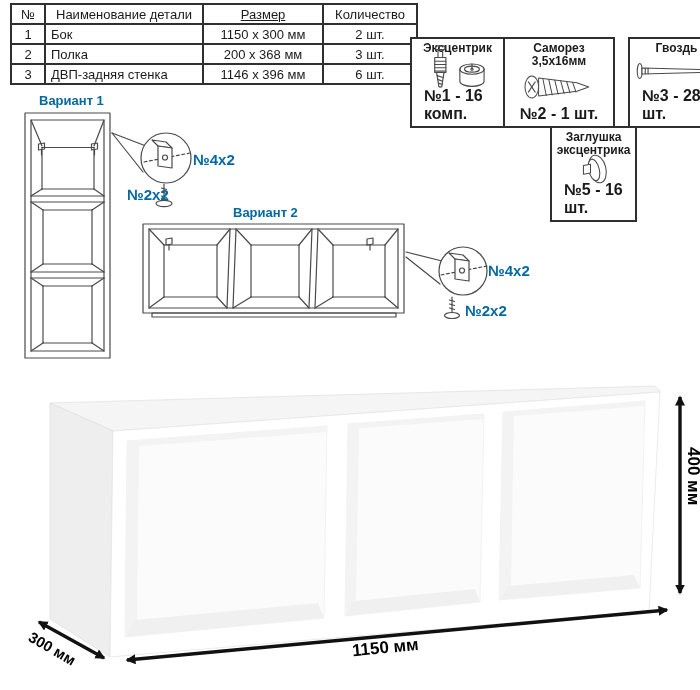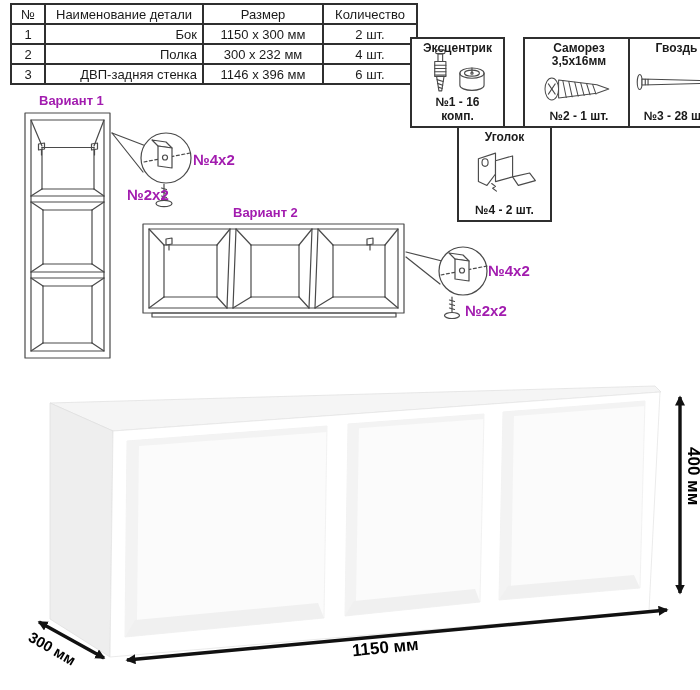--- a/index.html
+++ b/index.html
@@ -5,39 +5,39 @@
   html,body{margin:0;padding:0;background:#fff;}
   .page{position:relative;width:700px;height:690px;background:#ffffff;
         font-family:"Liberation Sans",sans-serif;color:#111;overflow:hidden;}
 
   
   table.parts{position:absolute;left:10px;top:3px;border-collapse:collapse;z-index:3;background:#fff;}
   .parts th,.parts td{border:2px solid #2f2f2f;font-size:13px;font-weight:400;
         padding:0 5px;height:18px;text-align:center;white-space:nowrap;color:#1a1a1a;}
   .parts .w-num{width:22px;}
   .parts .w-name{width:146px;}
-  .parts .w-size{width:108px;}
+  .parts .w-size{width:108px;text-decoration:underline;}
   .parts .w-qty{width:82px;}
-  .parts td.name{text-align:right;}
+  .parts td.name{text-align:left;}
 
   
   .hw-cell{position:absolute;border:2px solid #2f2f2f;background:#fff;box-sizing:border-box;
         display:flex;flex-direction:column;align-items:center;padding:3px 12px 2px;z-index:3;}
   .hw-name,.hw-sub{font-size:12px;font-weight:700;line-height:1.12;text-align:center;color:#1a1a1a;}
   .hw-iconbox{flex:1 1 auto;display:flex;align-items:center;justify-content:center;min-height:0;}
-  .hw-qty{font-size:12px;font-weight:700;margin-top:auto;padding-bottom:1px;color:#1a1a1a;text-align:center;}
+  .hw-qty{font-size:16px;font-weight:700;margin-top:auto;padding-bottom:1px;color:#1a1a1a;}
   .hw-cell svg{stroke:#4a4a4a;stroke-width:1.2;fill:none;stroke-linejoin:round;stroke-linecap:round;}
 
   
   svg.art{position:absolute;left:0;top:0;z-index:1;pointer-events:none;}
   .art .ln{stroke:#4a4a4a;stroke-width:1.2;fill:none;stroke-linejoin:round;stroke-linecap:round;}
   .art .lnw{stroke:#4a4a4a;stroke-width:1.2;fill:#ffffff;stroke-linejoin:round;}
 
   
-  .lbl{position:absolute;font-weight:700;white-space:nowrap;z-index:2;color:#a21caf;}
+  .lbl{position:absolute;font-weight:700;white-space:nowrap;z-index:2;color:#0369a1;}
   .v-title{font-size:13px;}
   .callout{font-size:15px;}
   .dim{font-size:17px;color:#000;}
   .dim-w{left:352px;top:638px;transform:rotate(-5.5deg);}
   .dim-h{left:683px;top:447px;writing-mode:vertical-rl;}
   .dim-d{left:30px;top:627px;font-size:15px;transform:rotate(30deg);transform-origin:left center;}
 </style>
 </head>
 <body>
 
@@ -55,22 +55,22 @@
     <tbody>
       <tr>
         <td>1</td>
         <td class="name">Бок</td>
         <td>1150 х 300 мм</td>
         <td>2 шт.</td>
       </tr>
       <tr>
         <td>2</td>
         <td class="name">Полка</td>
-        <td>300 х 232 мм</td>
-        <td>4 шт.</td>
+        <td>200 х 368 мм</td>
+        <td>3 шт.</td>
       </tr>
       <tr>
         <td>3</td>
         <td class="name">ДВП-задняя стенка</td>
         <td>1146 х 396 мм</td>
         <td>6 шт.</td>
       </tr>
     </tbody>
   </table>
 
@@ -92,21 +92,21 @@
         <ellipse cx="57" cy="27" rx="13" ry="5.5"></ellipse>
         <ellipse cx="57" cy="27" rx="8" ry="3.2"></ellipse>
         <line x1="57" y1="21.5" x2="57" y2="27"></line>
           <circle cx="57" cy="27" r="1.2"></circle>
         <path d="M44,27 L44,40 A13,5.5 0 0 0 70,40 L70,27"></path>
       </svg>
     </div>
     <div class="hw-qty">№1 - 16 комп.</div>
   </div>
 
-  <div class="hw-cell" style="left:523px;top:37px;width:112px;height:91px">
+  <div class="hw-cell" style="left:503px;top:37px;width:112px;height:91px">
     <div class="hw-name">Саморез</div>
     <div class="hw-sub">3,5х16мм</div>
     <div class="hw-iconbox">
       <svg width="78" height="34" viewBox="0 0 86 40">
         <ellipse cx="11" cy="20" rx="8" ry="13" fill="#fff"></ellipse>
         <line x1="7" y1="14" x2="15" y2="26"></line>
           <line x1="15" y1="14" x2="7" y2="26"></line>
         <path d="M19,9.5 L64,15 L78,20 L64,25 L19,30.5 Z" fill="#fff"></path>
         <line x1="24" y1="10.3" x2="28" y2="30"></line>
           <line x1="31" y1="11.2" x2="35" y2="29.2"></line>
@@ -125,34 +125,33 @@
       <svg width="84" height="22" viewBox="0 0 90 22">
         <ellipse cx="5" cy="11" rx="2.6" ry="8" fill="#fff"></ellipse>
         <path d="M7.5,7.8 L78,9.6 L86,11 L78,12.4 L7.5,14.2 Z" fill="#fff"></path>
         <line x1="11" y1="8" x2="11" y2="14"></line>
           <line x1="14" y1="8.1" x2="14" y2="13.9"></line>
       </svg>
     </div>
     <div class="hw-qty">№3 - 28 шт.</div>
   </div>
 
-  <div class="hw-cell" style="left:457px;top:126px;width:95px;height:96px">
-    <div class="hw-name">Уголок</div>
+
+  <div class="hw-cell" style="left:550px;top:126px;width:87px;height:96px">
+    <div class="hw-name">Заглушка</div>
+    <div class="hw-sub">эксцентрика</div>
     <div class="hw-iconbox">
-      <svg width="76" height="54" viewBox="0 0 80 56">
-        <path d="M12,12 L30,6 L30,28 L21,40 L12,36 Z" fill="#fff"></path>
-        <ellipse cx="19" cy="16" rx="3.2" ry="4"></ellipse>
-        <path d="M30,14 L48,9 L48,31 L30,36 Z" fill="#fff"></path>
-        <path d="M48,31 L66,27 L72,35 L54,40 Z" fill="#fff"></path>
-        <path d="M26,38 l4,3 l-3,2 l4,3"></path>
+      <svg width="50" height="44" viewBox="0 0 56 50">
+        <ellipse cx="32" cy="25" rx="9.5" ry="16" transform="rotate(-14 32 25)" fill="#fff"></ellipse>
+        <ellipse cx="28" cy="26" rx="6" ry="12.5" transform="rotate(-14 28 26)" fill="#fff"></ellipse>
+        <path d="M16,21 L24,19.5 L24,29.5 L16,31 Z" fill="#fff"></path>
       </svg>
     </div>
-    <div class="hw-qty">№4 - 2 шт.</div>
+    <div class="hw-qty">№5 - 16 шт.</div>
   </div>
-
 
   <svg class="art" width="700" height="690" viewBox="0 0 700 690">
     <defs>
       <marker id="ah" orient="auto" markerUnits="userSpaceOnUse" markerWidth="14" markerHeight="12" refX="8.5" refY="5">
         <path d="M0,0 L10,5 L0,10 Z" fill="#111"></path>
       </marker>
       <marker id="ahr" orient="auto-start-reverse" markerUnits="userSpaceOnUse" markerWidth="14" markerHeight="12" refX="8.5" refY="5">
         <path d="M0,0 L10,5 L0,10 Z" fill="#111"></path>
       </marker>
     </defs>

